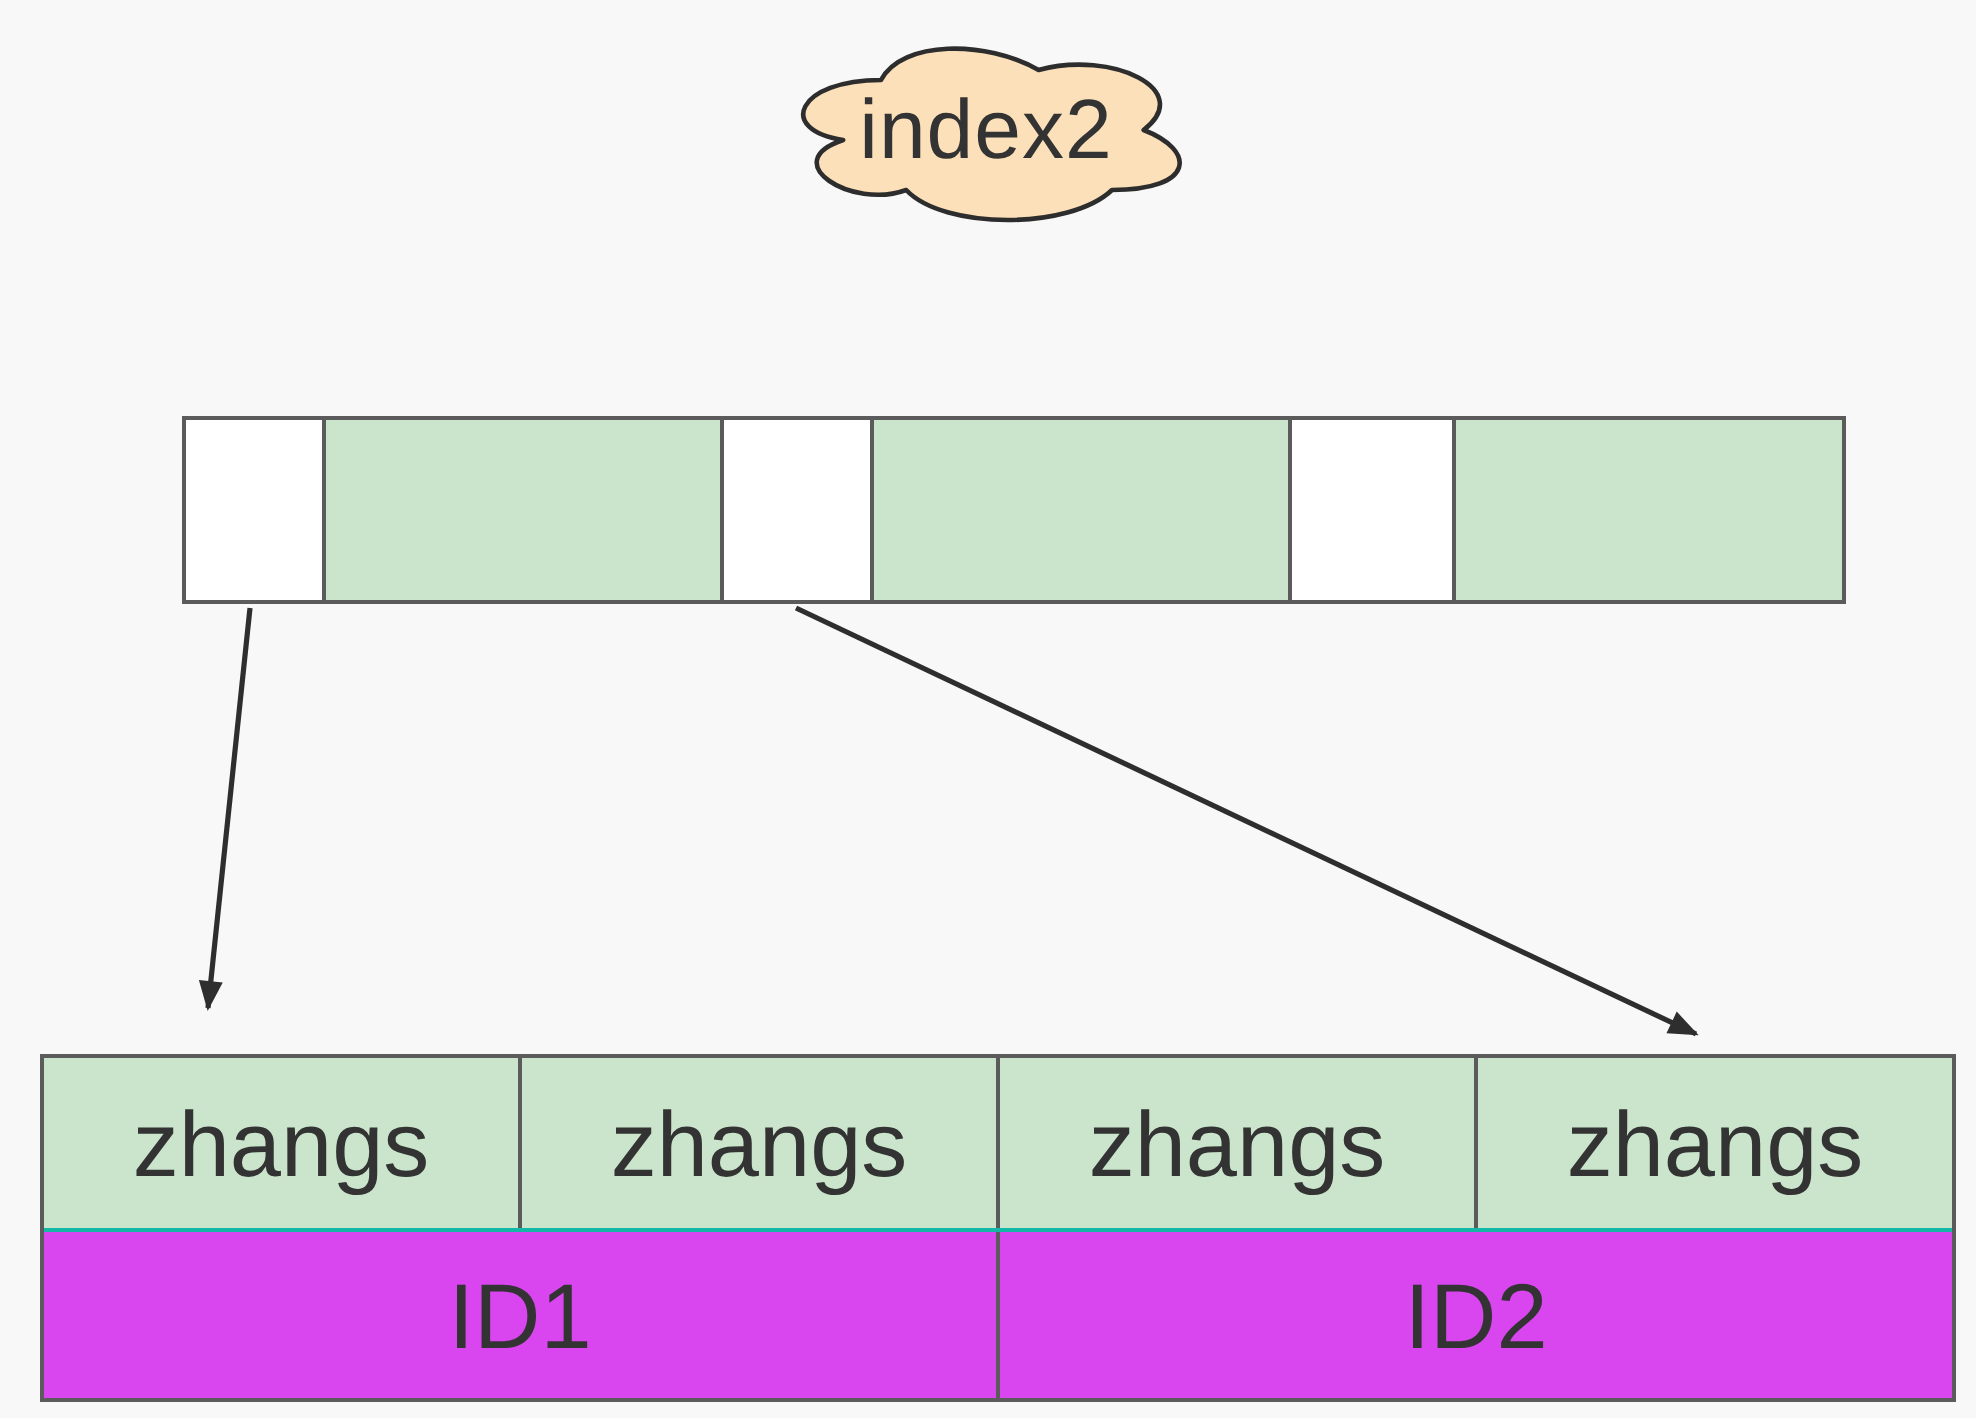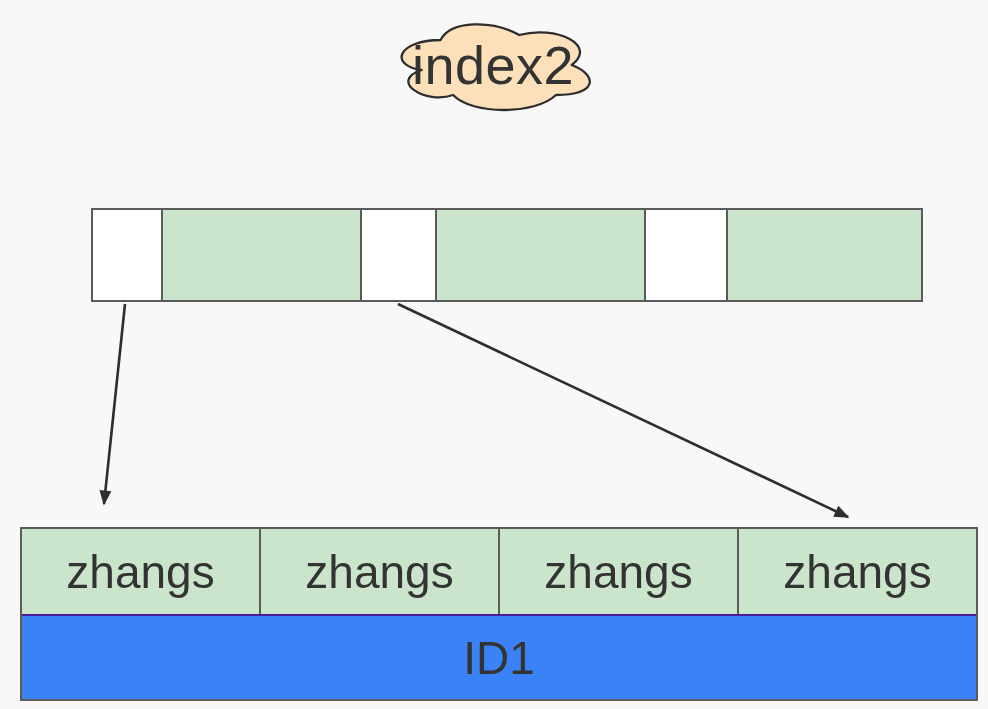--- a/index.html
+++ b/index.html
@@ -34,21 +34,21 @@
   }
 
   
   .cloud-label {
     position: absolute;
     left: 388px; top: 15px;
     width: 210px; height: 100px;
     display: flex;
     align-items: center;
     justify-content: center;
-    font-size: 54px;
+    font-size: 42px;
     color: #333333;
     letter-spacing: 0.5px;
   }
 
   
   .index-bar {
     position: absolute;
     left: 91px; top: 208px;
     width: 832px; height: 94px;
     border: 2px solid #5B5B5B;
@@ -71,25 +71,25 @@
     left: 20px; top: 527px;
     width: 958px; height: 174px;
     border: 2px solid #5B5B5B;
     display: flex;
     flex-direction: column;
   }
   .t-row { display: flex; width: 100%; }
   .row-key {
     height: 87px;
     background: #CBE5CC;
-    border-bottom: 2px solid #4c1d95;
+    border-bottom: 2px solid #14b8a6;
   }
   .row-id {
     flex: 1;
-    background: #3b82f6;
+    background: #d946ef;
   }
   .t-cell {
     flex: 1;
     display: flex;
     align-items: center;
     justify-content: center;
     border-right: 2px solid #5B5B5B;
     font-size: 46px;
     color: #333333;
   }
@@ -132,16 +132,17 @@
 
   <div class="record-table">
     <div class="t-row row-key">
       <div class="t-cell">zhangs</div>
       <div class="t-cell">zhangs</div>
       <div class="t-cell">zhangs</div>
       <div class="t-cell">zhangs</div>
     </div>
     <div class="t-row row-id">
       <div class="t-cell">ID1</div>
+      <div class="t-cell">ID2</div>
     </div>
   </div>
 
 </div>
 
 </body></html>

